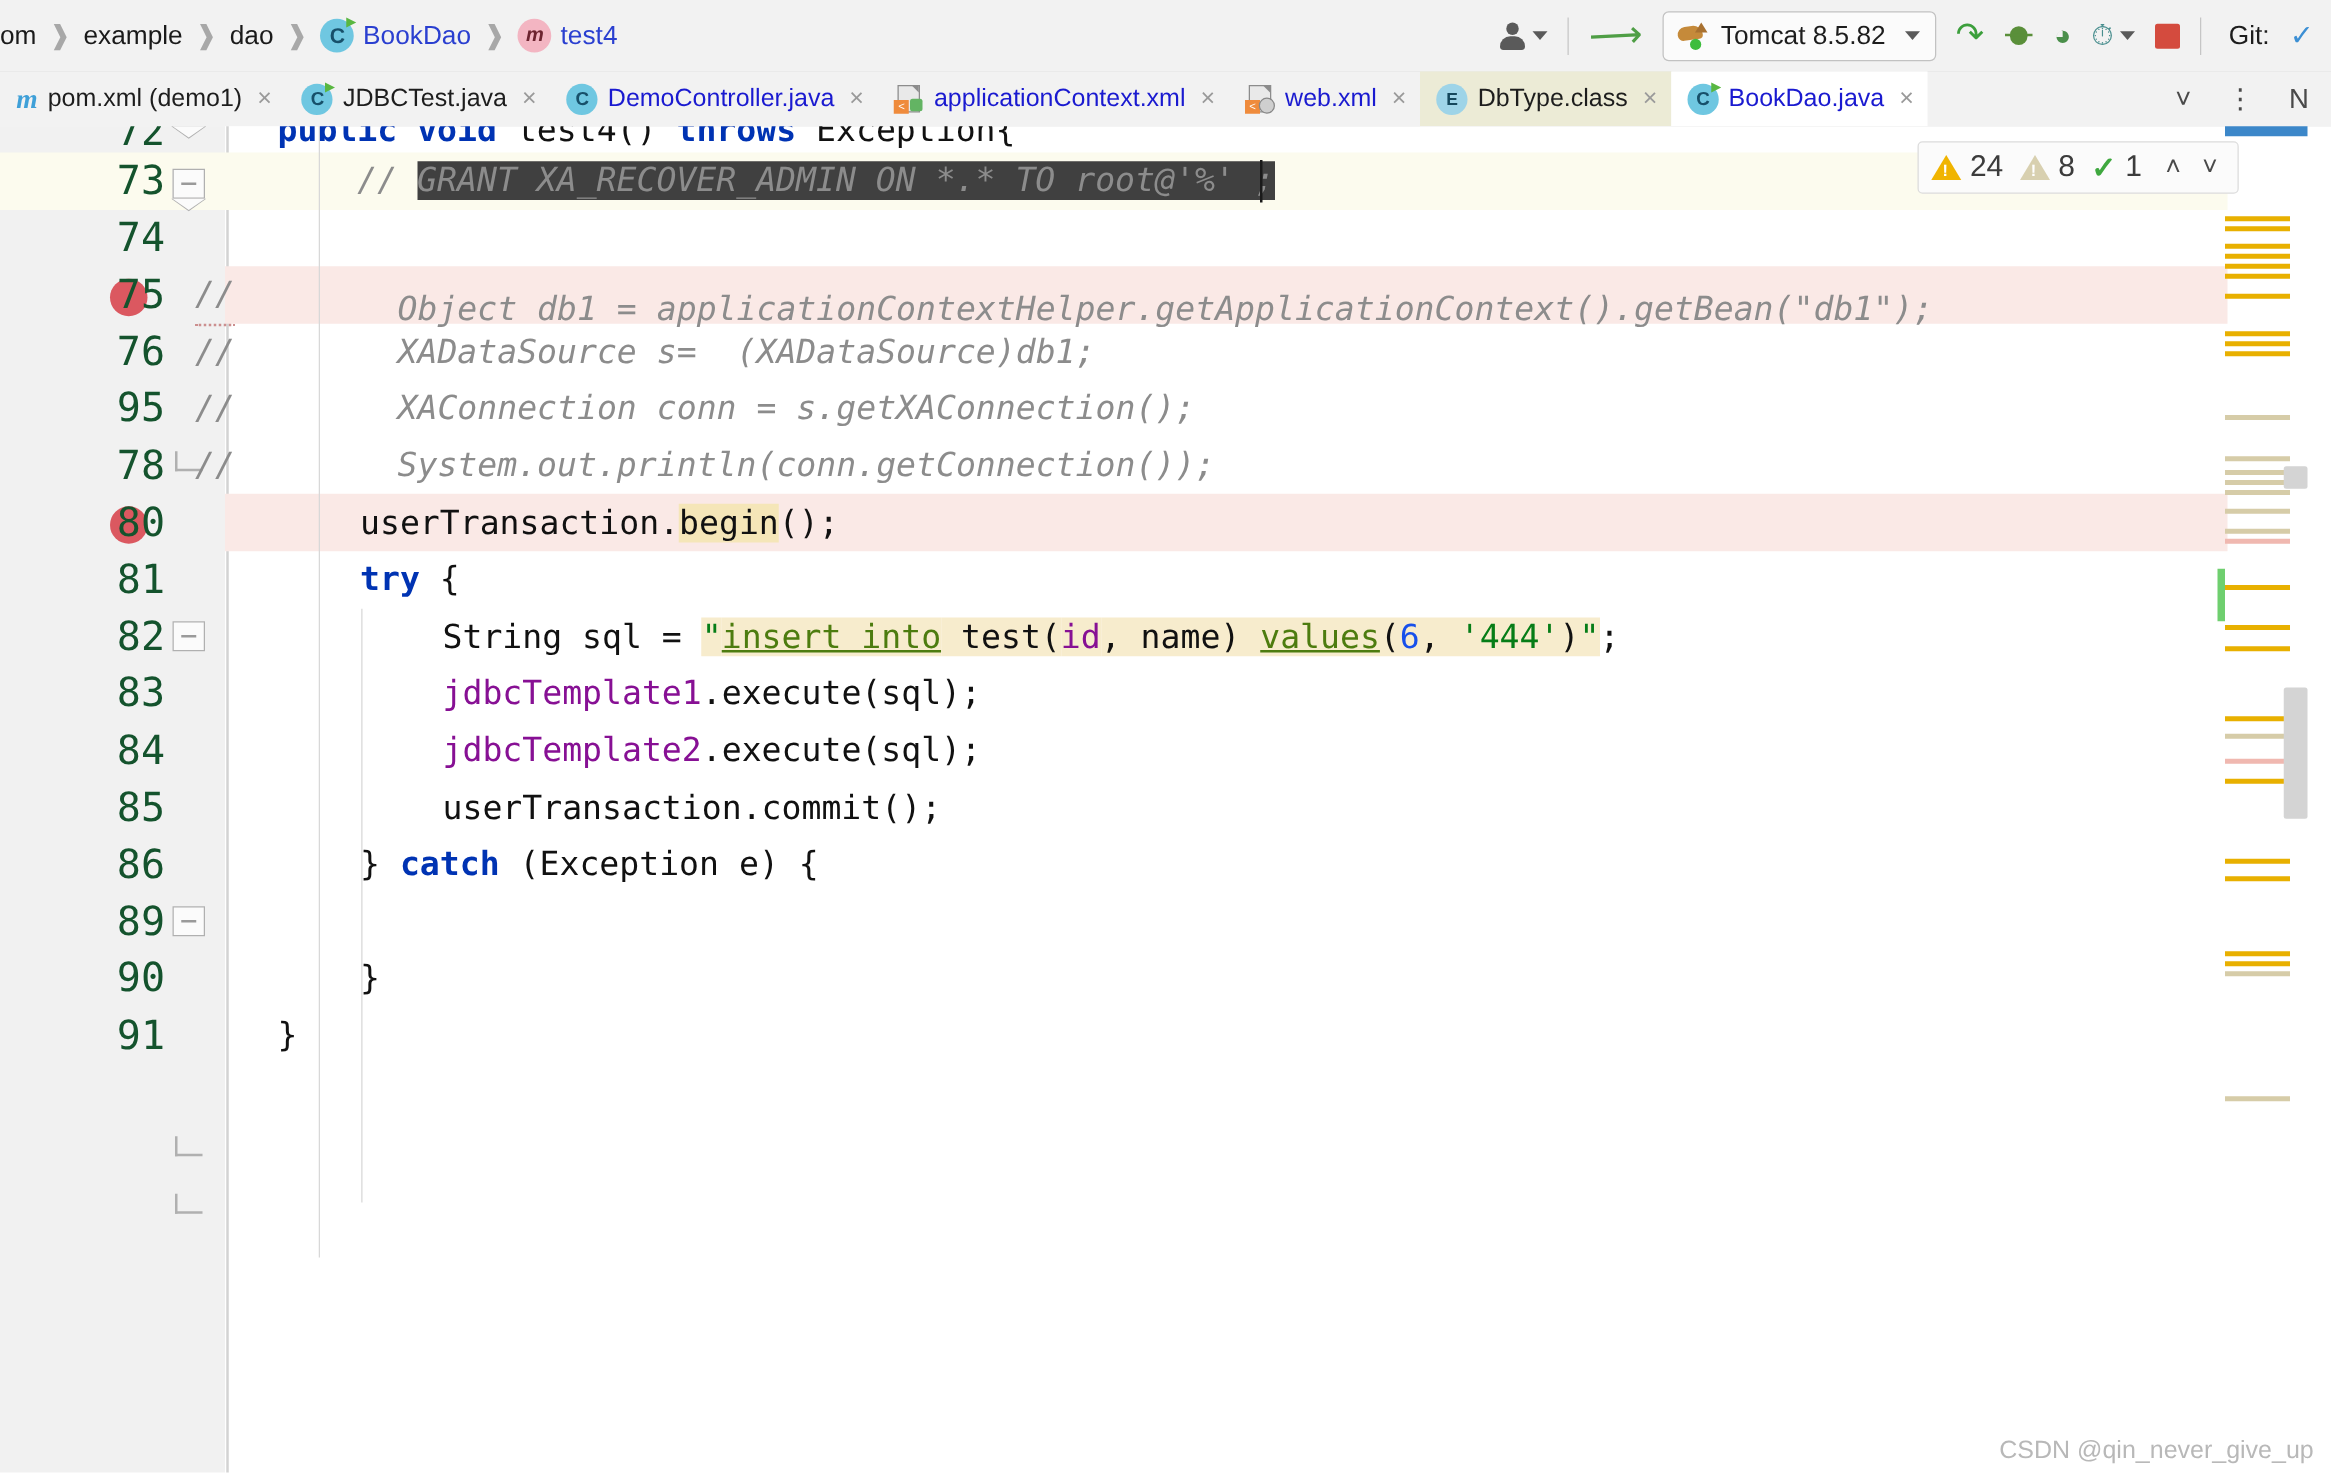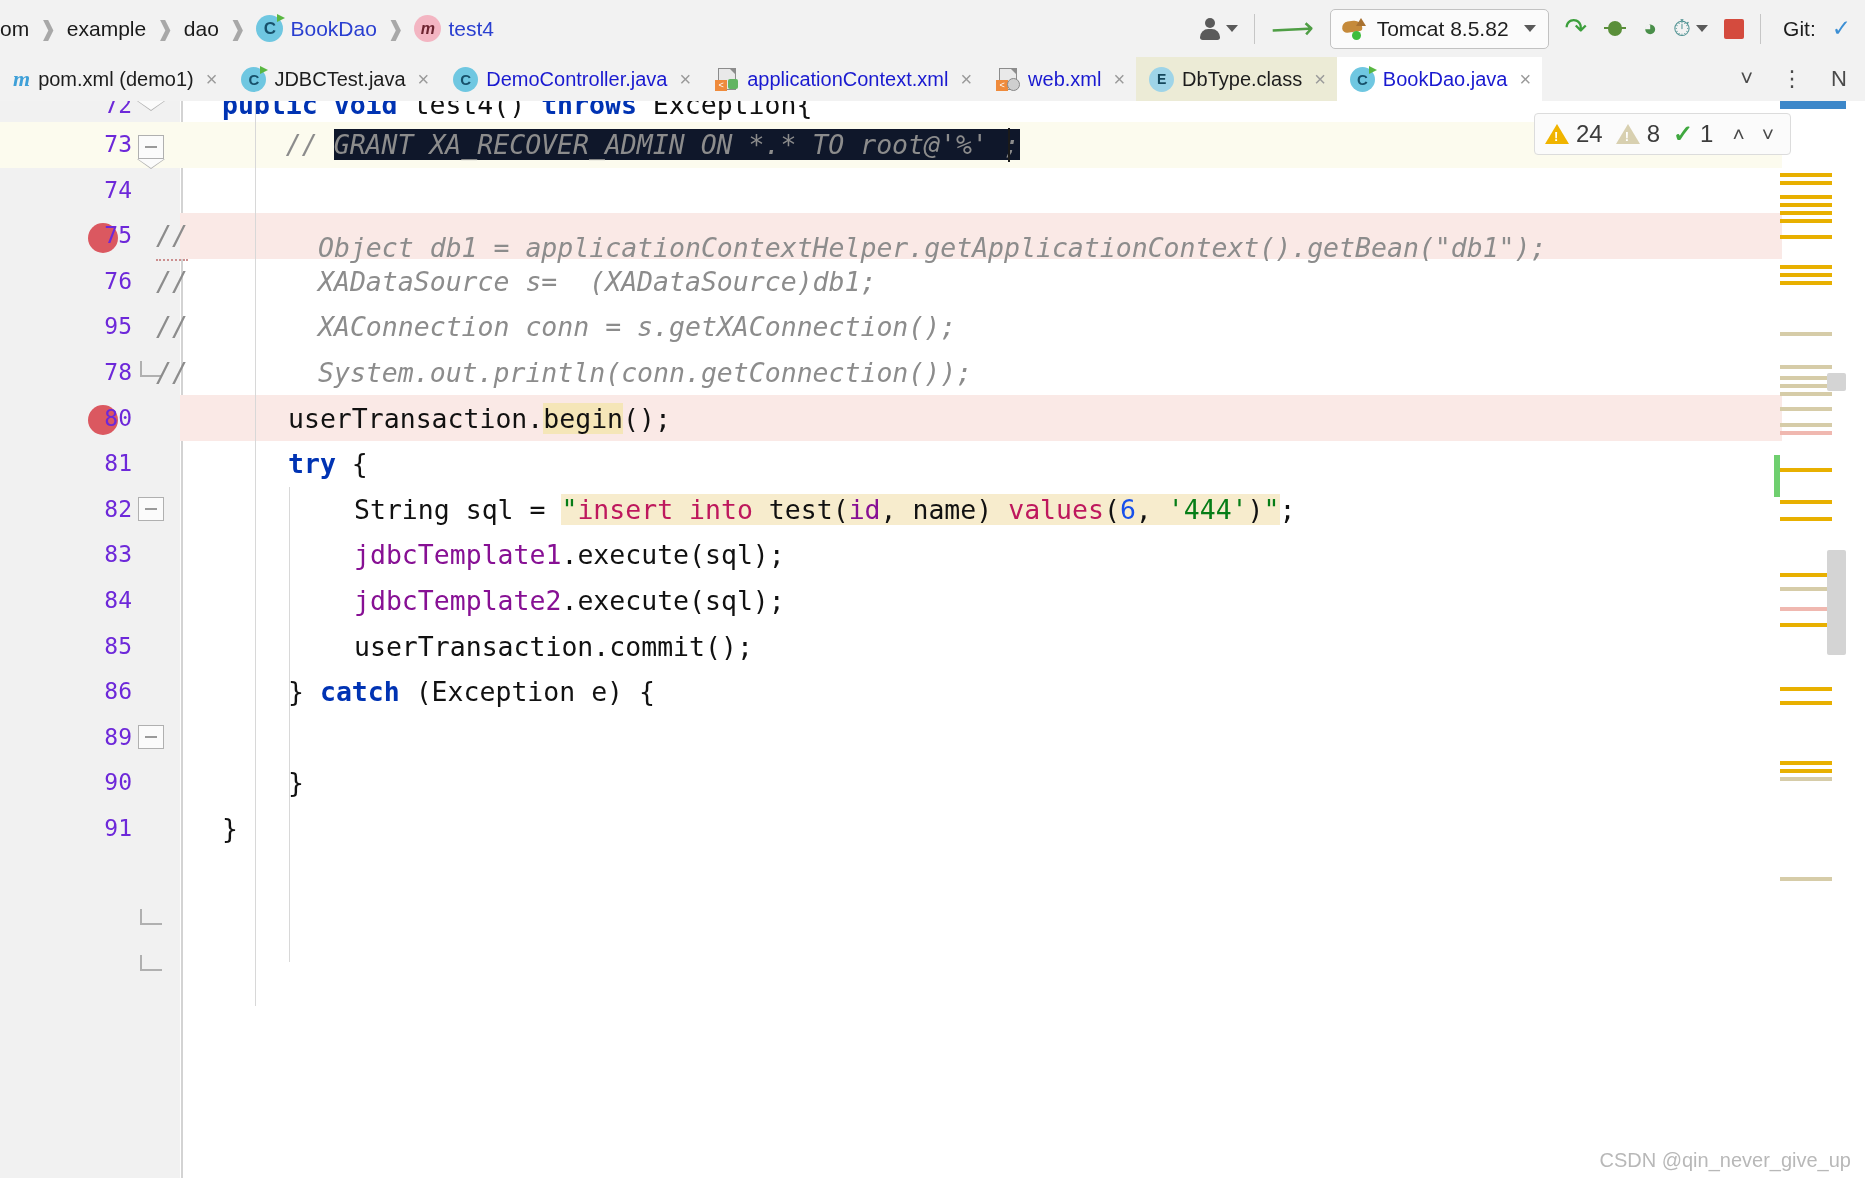--- a/index.html
+++ b/index.html
@@ -101,21 +101,21 @@
   }
   .gutter-bg{position:absolute;left:0;top:0;width:180px;height:1077px;background:#f1f1f1;}
   .fold-col{position:absolute;left:180px;top:0;width:66px;height:1077px;background:#ffffff;}
   .fold-line{position:absolute;left:1px;top:0;width:2px;height:1077px;background:#d3d3d3;}
   .indent-guide{position:absolute;width:1px;background:#d8d8d8;}
 
   .rows{position:absolute;left:0;top:0;width:1865px;}
   .row{position:relative;height:45.6px;}
   .row .num{
     position:absolute;left:0;top:0;width:132px;height:45.6px;line-height:45.6px;
-    text-align:right;font-size:23px;color:#6d28d9;
+    text-align:right;font-size:32px;color:#14532d;
     font-family:"DejaVu Sans Mono","Liberation Mono",monospace;
   }
   .row .code{
     position:absolute;left:222px;top:0;height:45.6px;line-height:45.6px;
     font-size:26.5px;white-space:pre;color:#111111;
     font-family:"DejaVu Sans Mono","Liberation Mono",monospace;
   }
   .row .cmt-slash{
     position:absolute;left:156px;top:0;height:45.6px;line-height:45.6px;
     font-size:26.5px;color:#8c8c8c;font-style:italic;white-space:pre;
@@ -135,28 +135,28 @@
   .fold-arrow{position:absolute;width:26px;height:9px;}
   .fold-arrow:after{content:"";position:absolute;left:0;top:0;width:0;height:0;
     border-left:13px solid transparent;border-right:13px solid transparent;border-top:9px solid #fbfbfb;}
   .fold-arrow:before{content:"";position:absolute;left:-1px;top:0;width:0;height:0;
     border-left:14px solid transparent;border-right:14px solid transparent;border-top:10px solid #b0b0b0;}
   .fold-end{position:absolute;width:20px;height:14px;border-left:2px solid #b0b0b0;border-bottom:2px solid #b0b0b0;}
 
   
   .c-kw{color:#0033b3;font-weight:bold;}
   .c-str{color:#067d17;}
-  .c-strblue{color:#be185d;}
+  .c-strblue{color:#4d7c0f;text-decoration:underline;}
   .c-field{color:#871094;}
   .c-num{color:#1750eb;}
   .c-cmt{color:#8c8c8c;font-style:italic;}
   .c-plain{color:#111111;}
   .hl-usage{background:#f5e6b8;}
   .hl-str{background:#f7eccd;}
-  .sel{background:#0f172a;}
+  .sel{background:#404040;}
   .squiggle{border-bottom:2px dotted #cc8f8f;}
 
   .caret-bar{position:absolute;width:2px;height:34px;background:#1a1a1a;top:6px;}
 
   
   .inspect{
     position:absolute;right:74px;top:12px;height:40px;
     display:flex;align-items:center;gap:5px;padding:0 10px;
     background:#fbfbfb;border:1px solid #dcdcdc;border-radius:4px;
     font-family:"Liberation Sans",sans-serif;

